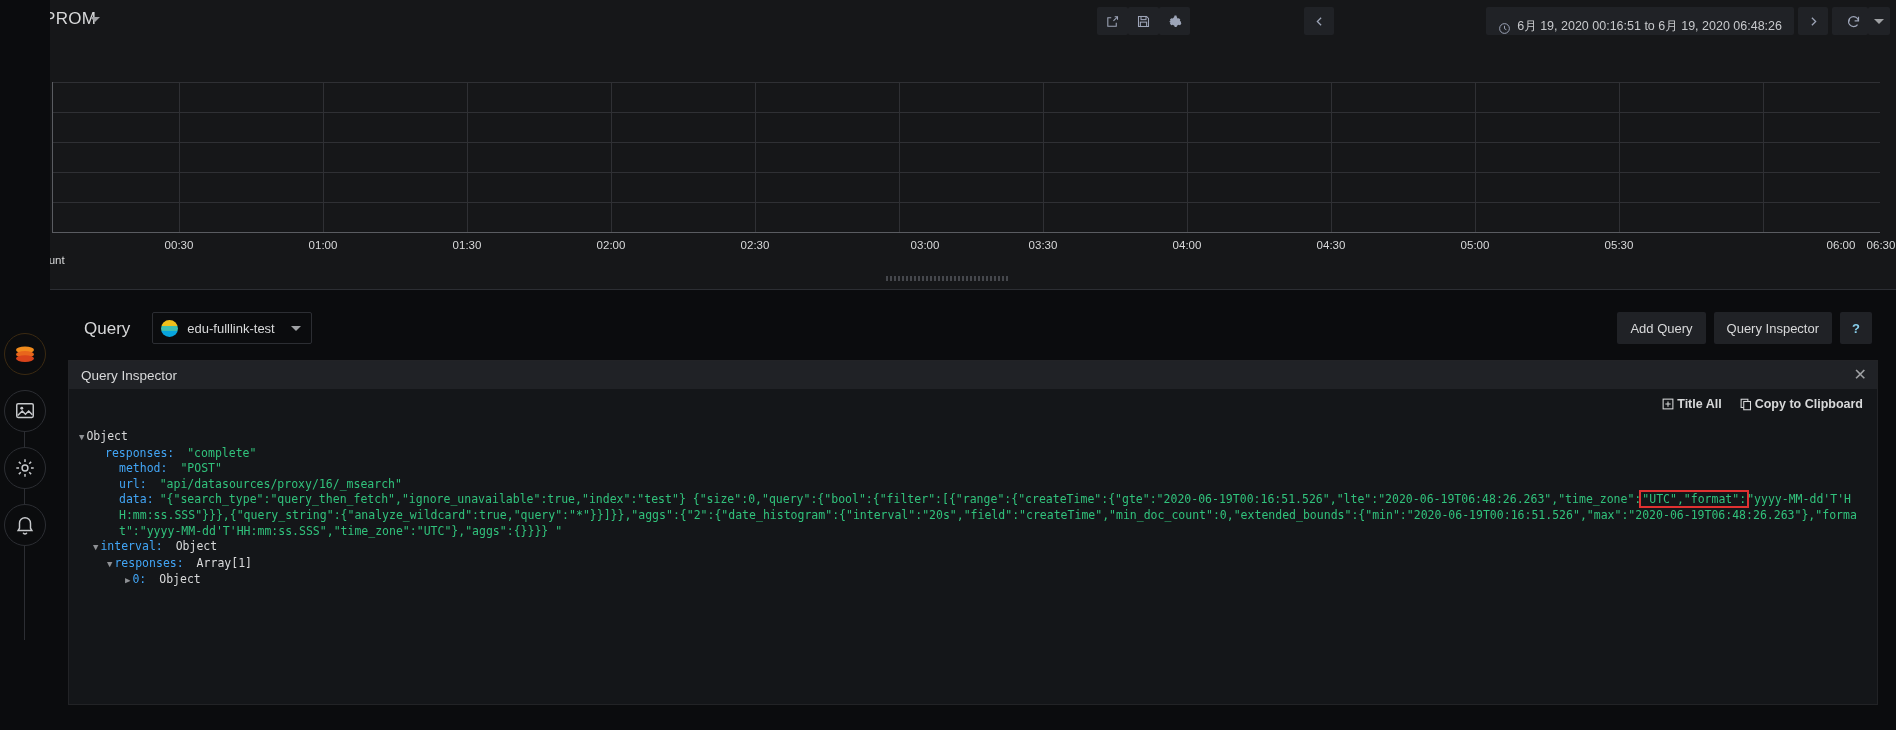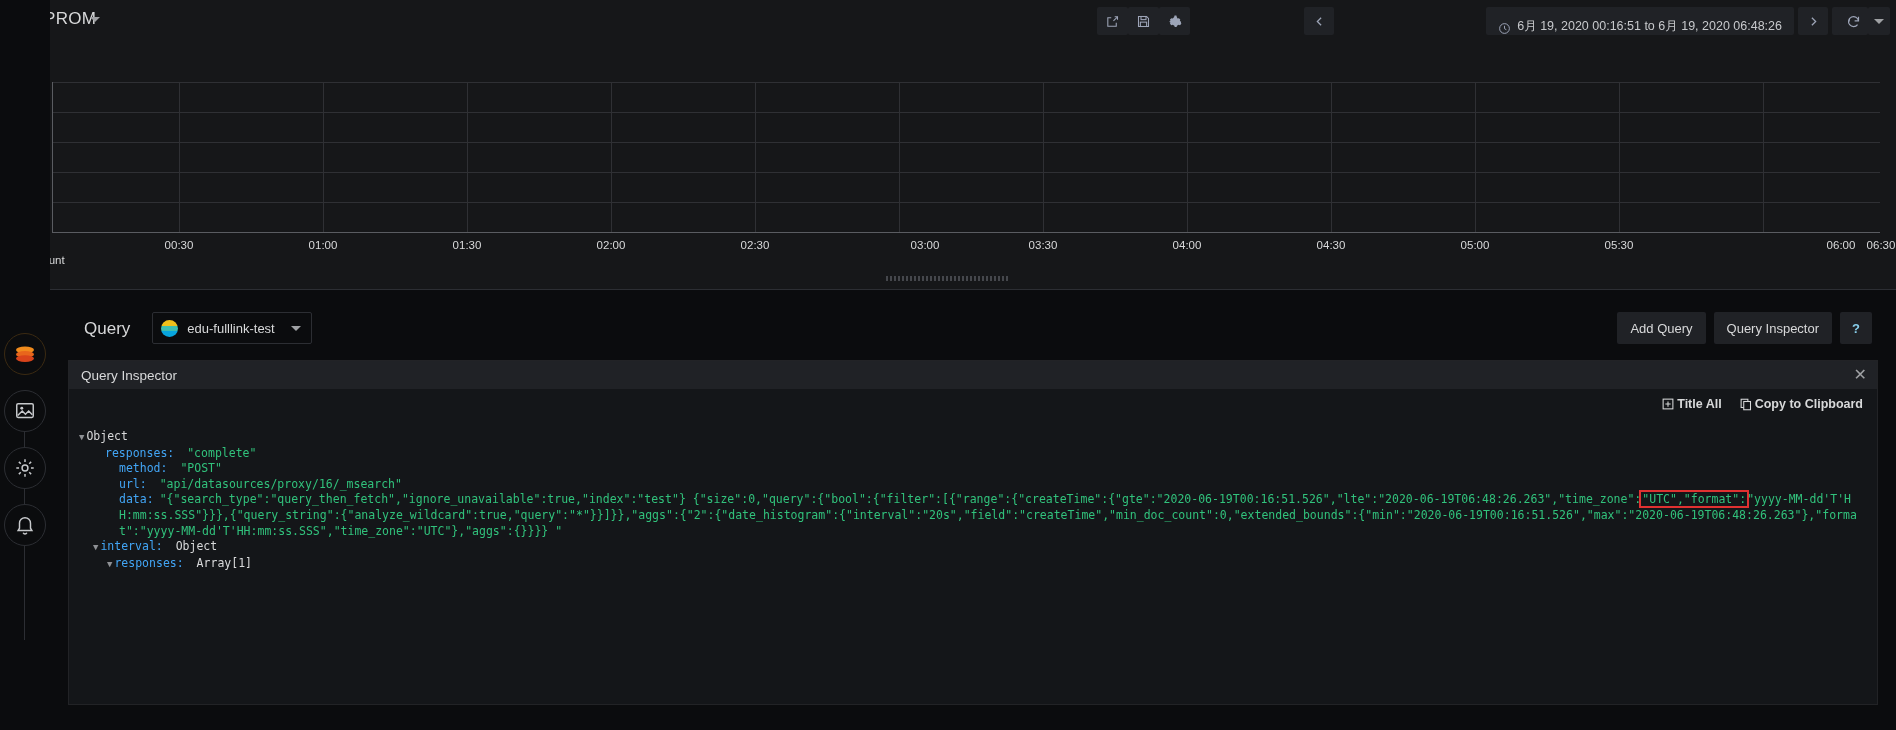--- a/index.html
+++ b/index.html
@@ -446,16 +446,20 @@
       <div class="jrow" style="padding-left:14px">
         <span class="arrow">▼</span><span class="jkey">interval:</span>
         <span class="jtype" style="margin-left:6px">Object</span>
       </div>
 
       <div class="jrow" style="padding-left:28px">
         <span class="arrow">▼</span><span class="jkey">responses:</span>
         <span class="jtype" style="margin-left:6px">Array[1]</span>
       </div>
 
+      <div class="jrow" style="padding-left:46px">
+        <span class="arrow">▶</span><span class="jkey">0:</span>
+        <span class="jtype" style="margin-left:6px">Object</span>
+      </div>
 
     </div>
   </div>
 </div>
 
 </body></html>

